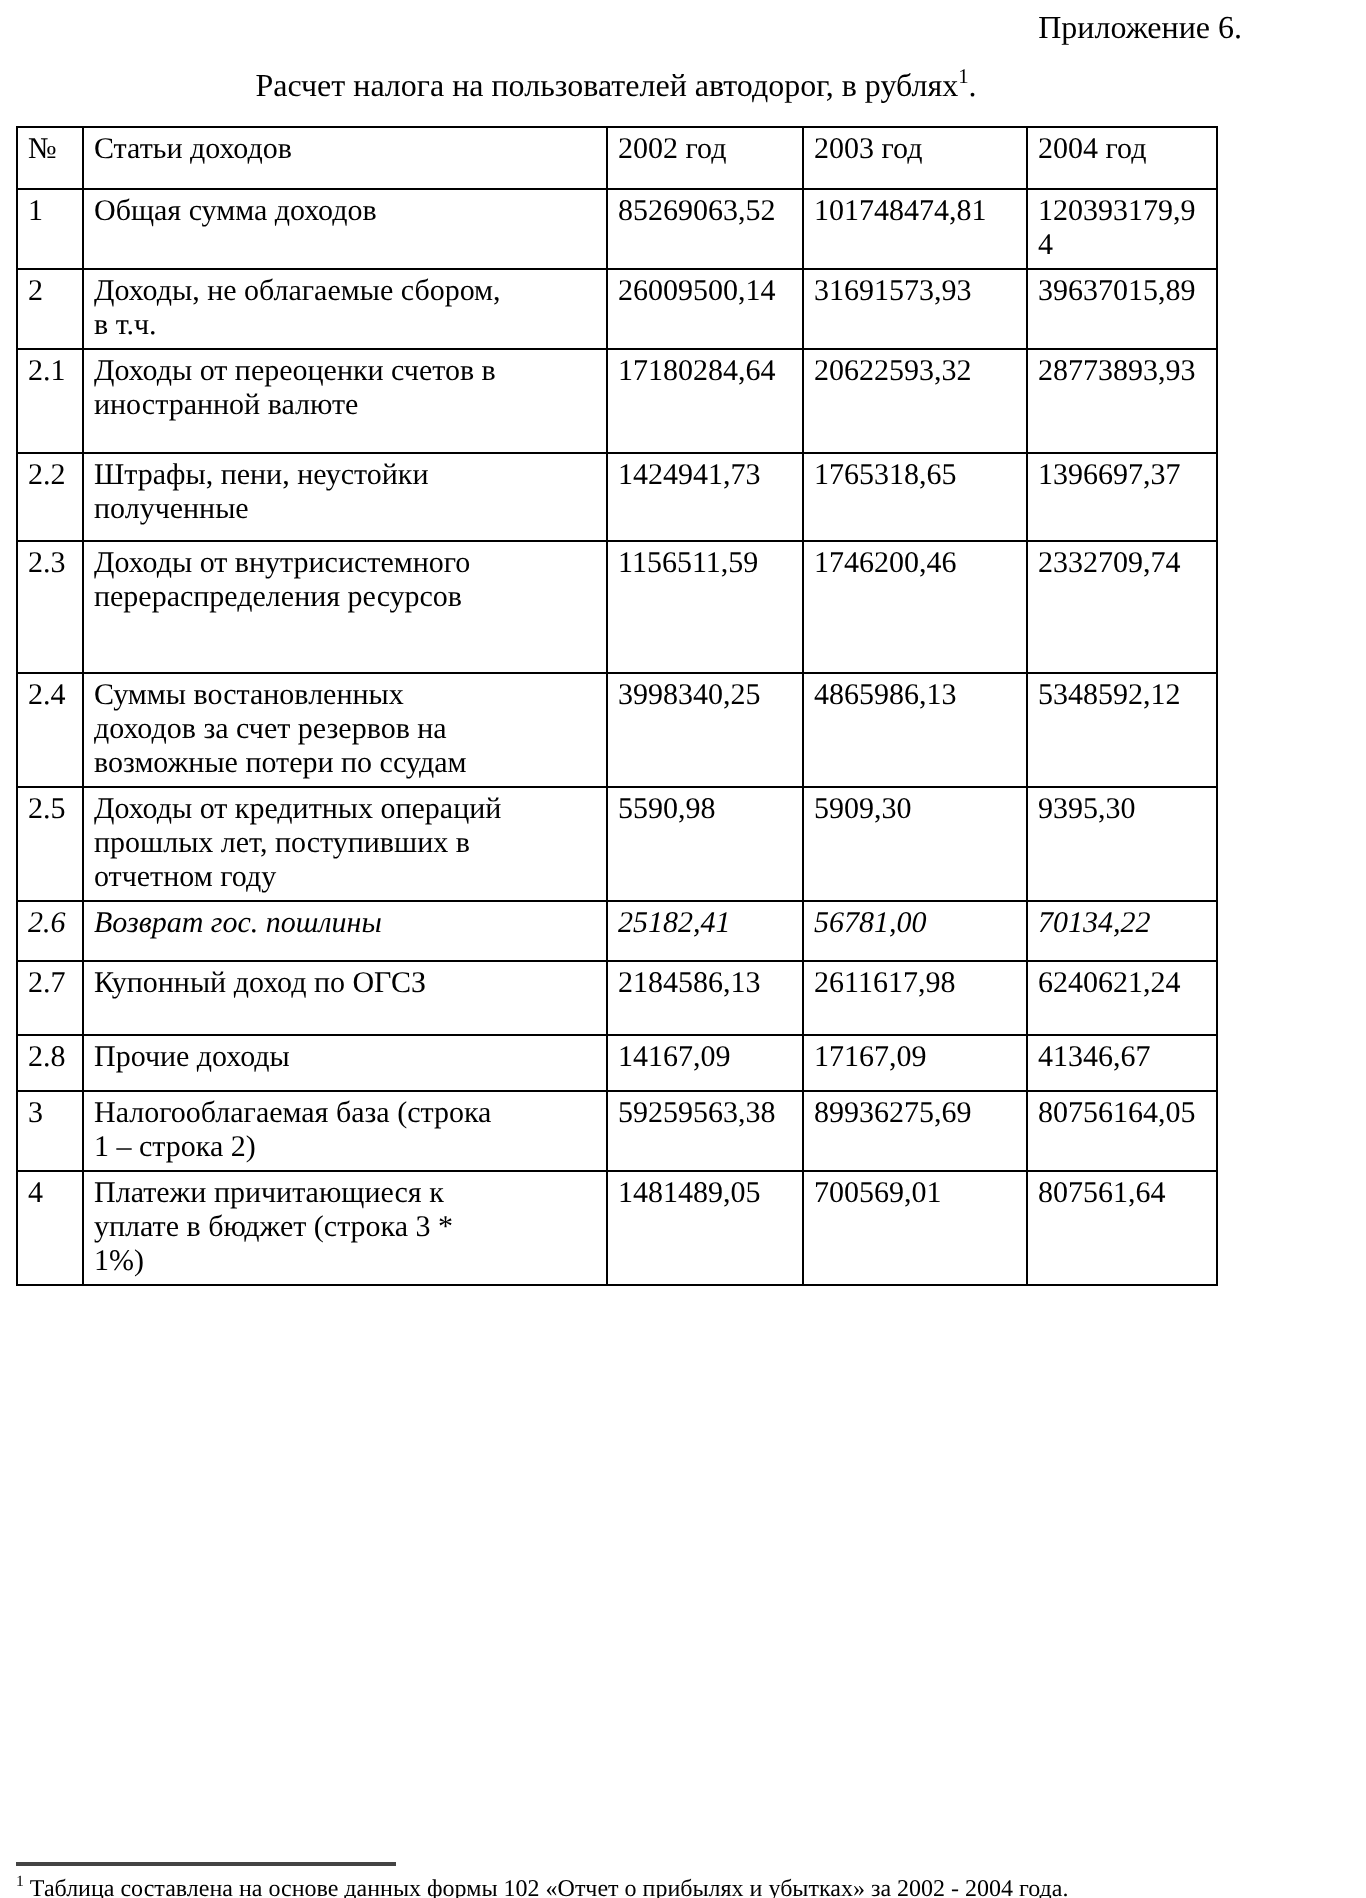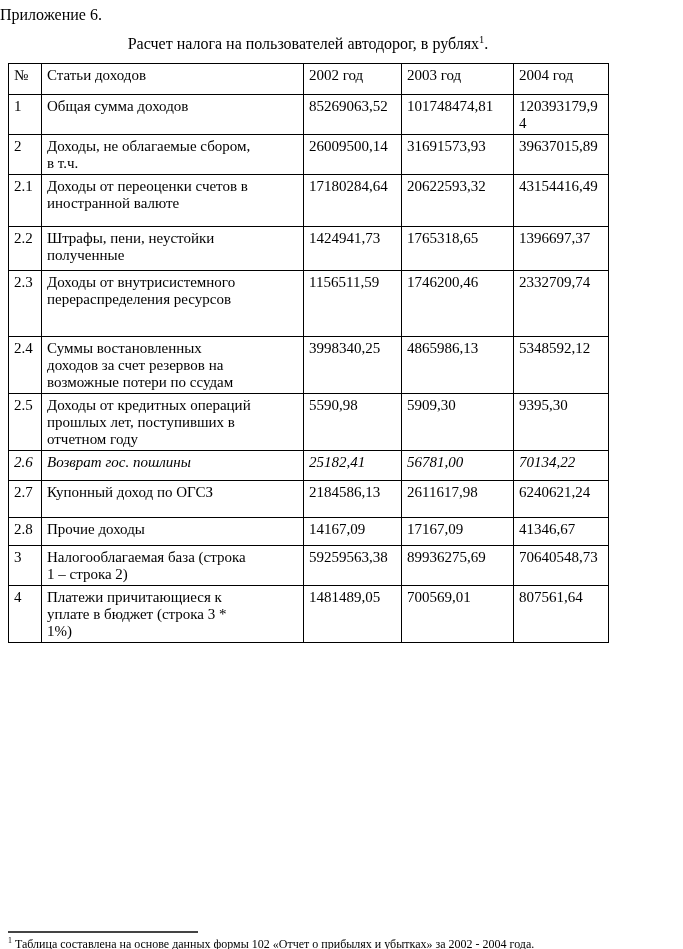--- a/index.html
+++ b/index.html
@@ -10,21 +10,21 @@
     color: #000000;
   }
   .page {
     position: relative;
     width: 683px; height: 949px;
     overflow: hidden;
   }
   .annex {
     margin-top: 5px;
     margin-right: 62px;
-    text-align: left;
+    text-align: right;
     font-size: 16px;
     line-height: 20px;
   }
   .doc-title {
     width: 600px;
     margin: 9px 0 0 8px;
     text-align: center;
     font-size: 16px;
     line-height: 20px;
   }
@@ -123,21 +123,21 @@
         <td class="cell-val">26009500,14</td>
         <td class="cell-val">31691573,93</td>
         <td class="cell-val">39637015,89</td>
       </tr>
       <tr>
         <td>2.1</td>
         <td class="cell-art">Доходы от переоценки счетов в
 иностранной валюте</td>
         <td class="cell-val">17180284,64</td>
         <td class="cell-val">20622593,32</td>
-        <td class="cell-val">43154416,49</td>
+        <td class="cell-val">28773893,93</td>
       </tr>
       <tr>
         <td>2.2</td>
         <td class="cell-art">Штрафы, пени, неустойки
 полученные</td>
         <td class="cell-val">1424941,73</td>
         <td class="cell-val">1765318,65</td>
         <td class="cell-val">1396697,37</td>
       </tr>
       <tr>
@@ -186,21 +186,21 @@
         <td class="cell-val">14167,09</td>
         <td class="cell-val">17167,09</td>
         <td class="cell-val">41346,67</td>
       </tr>
       <tr>
         <td>3</td>
         <td class="cell-art">Налогооблагаемая база (строка
 1 – строка 2)</td>
         <td class="cell-val">59259563,38</td>
         <td class="cell-val">89936275,69</td>
-        <td class="cell-val">70640548,73</td>
+        <td class="cell-val">80756164,05</td>
       </tr>
       <tr>
         <td>4</td>
         <td class="cell-art">Платежи причитающиеся к
 уплате в бюджет (строка 3 *
 1%)</td>
         <td class="cell-val">1481489,05</td>
         <td class="cell-val">700569,01</td>
         <td class="cell-val">807561,64</td>
       </tr>

